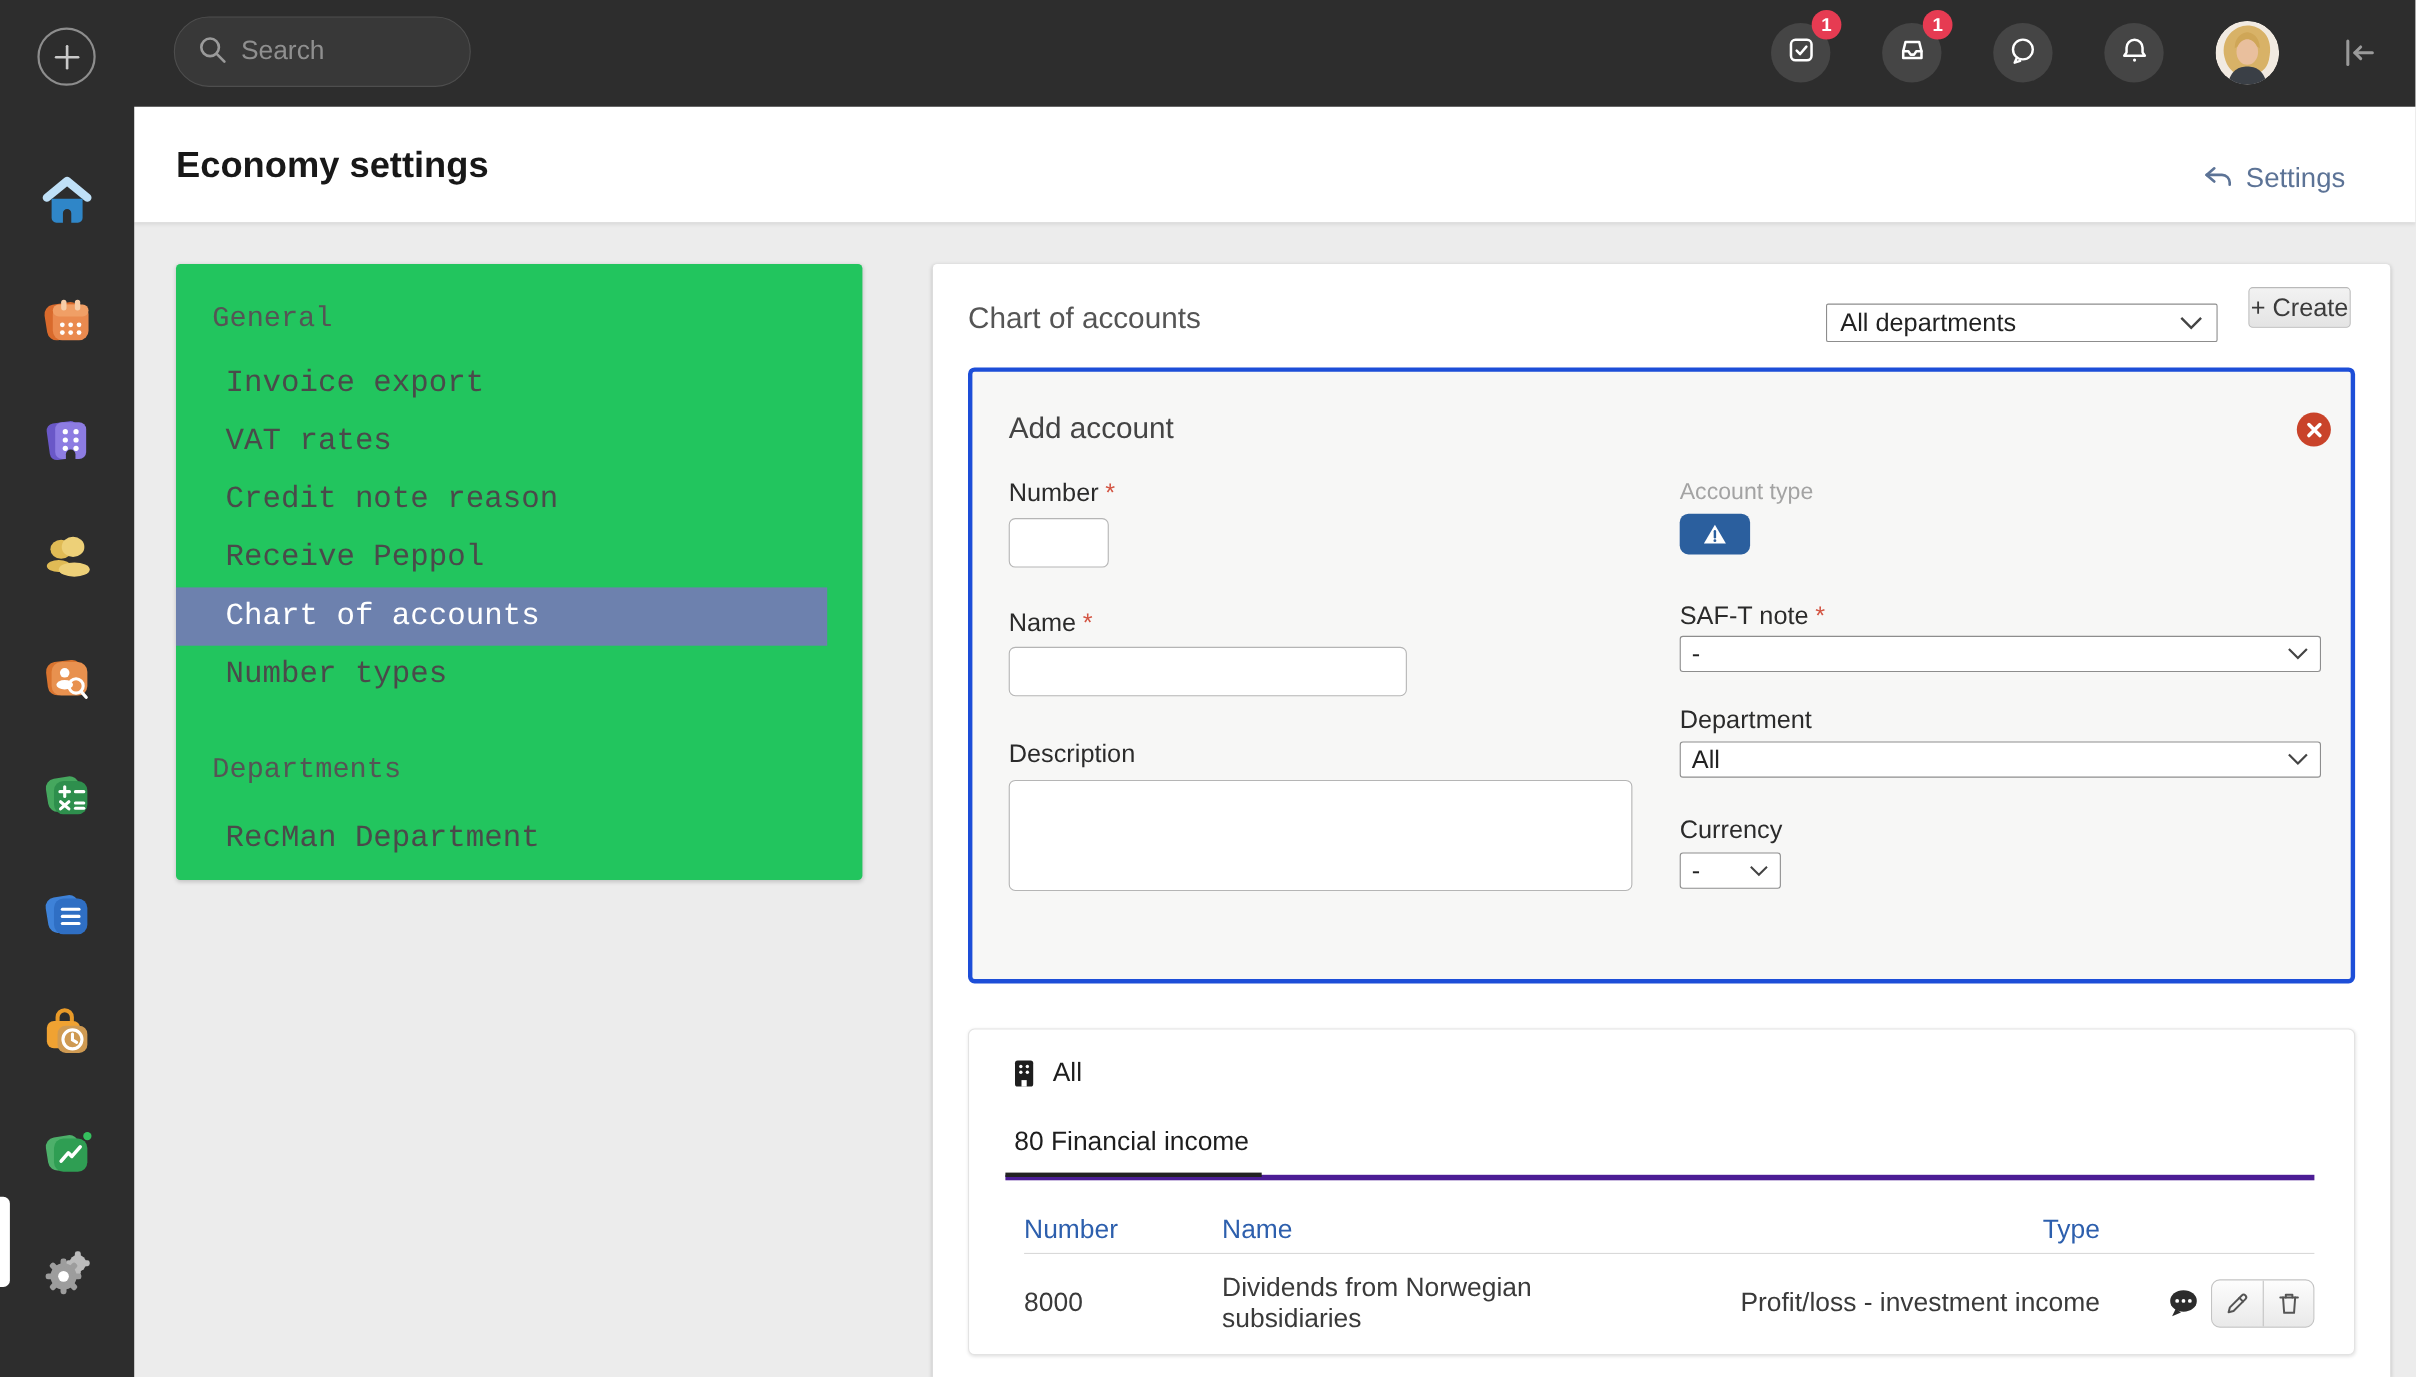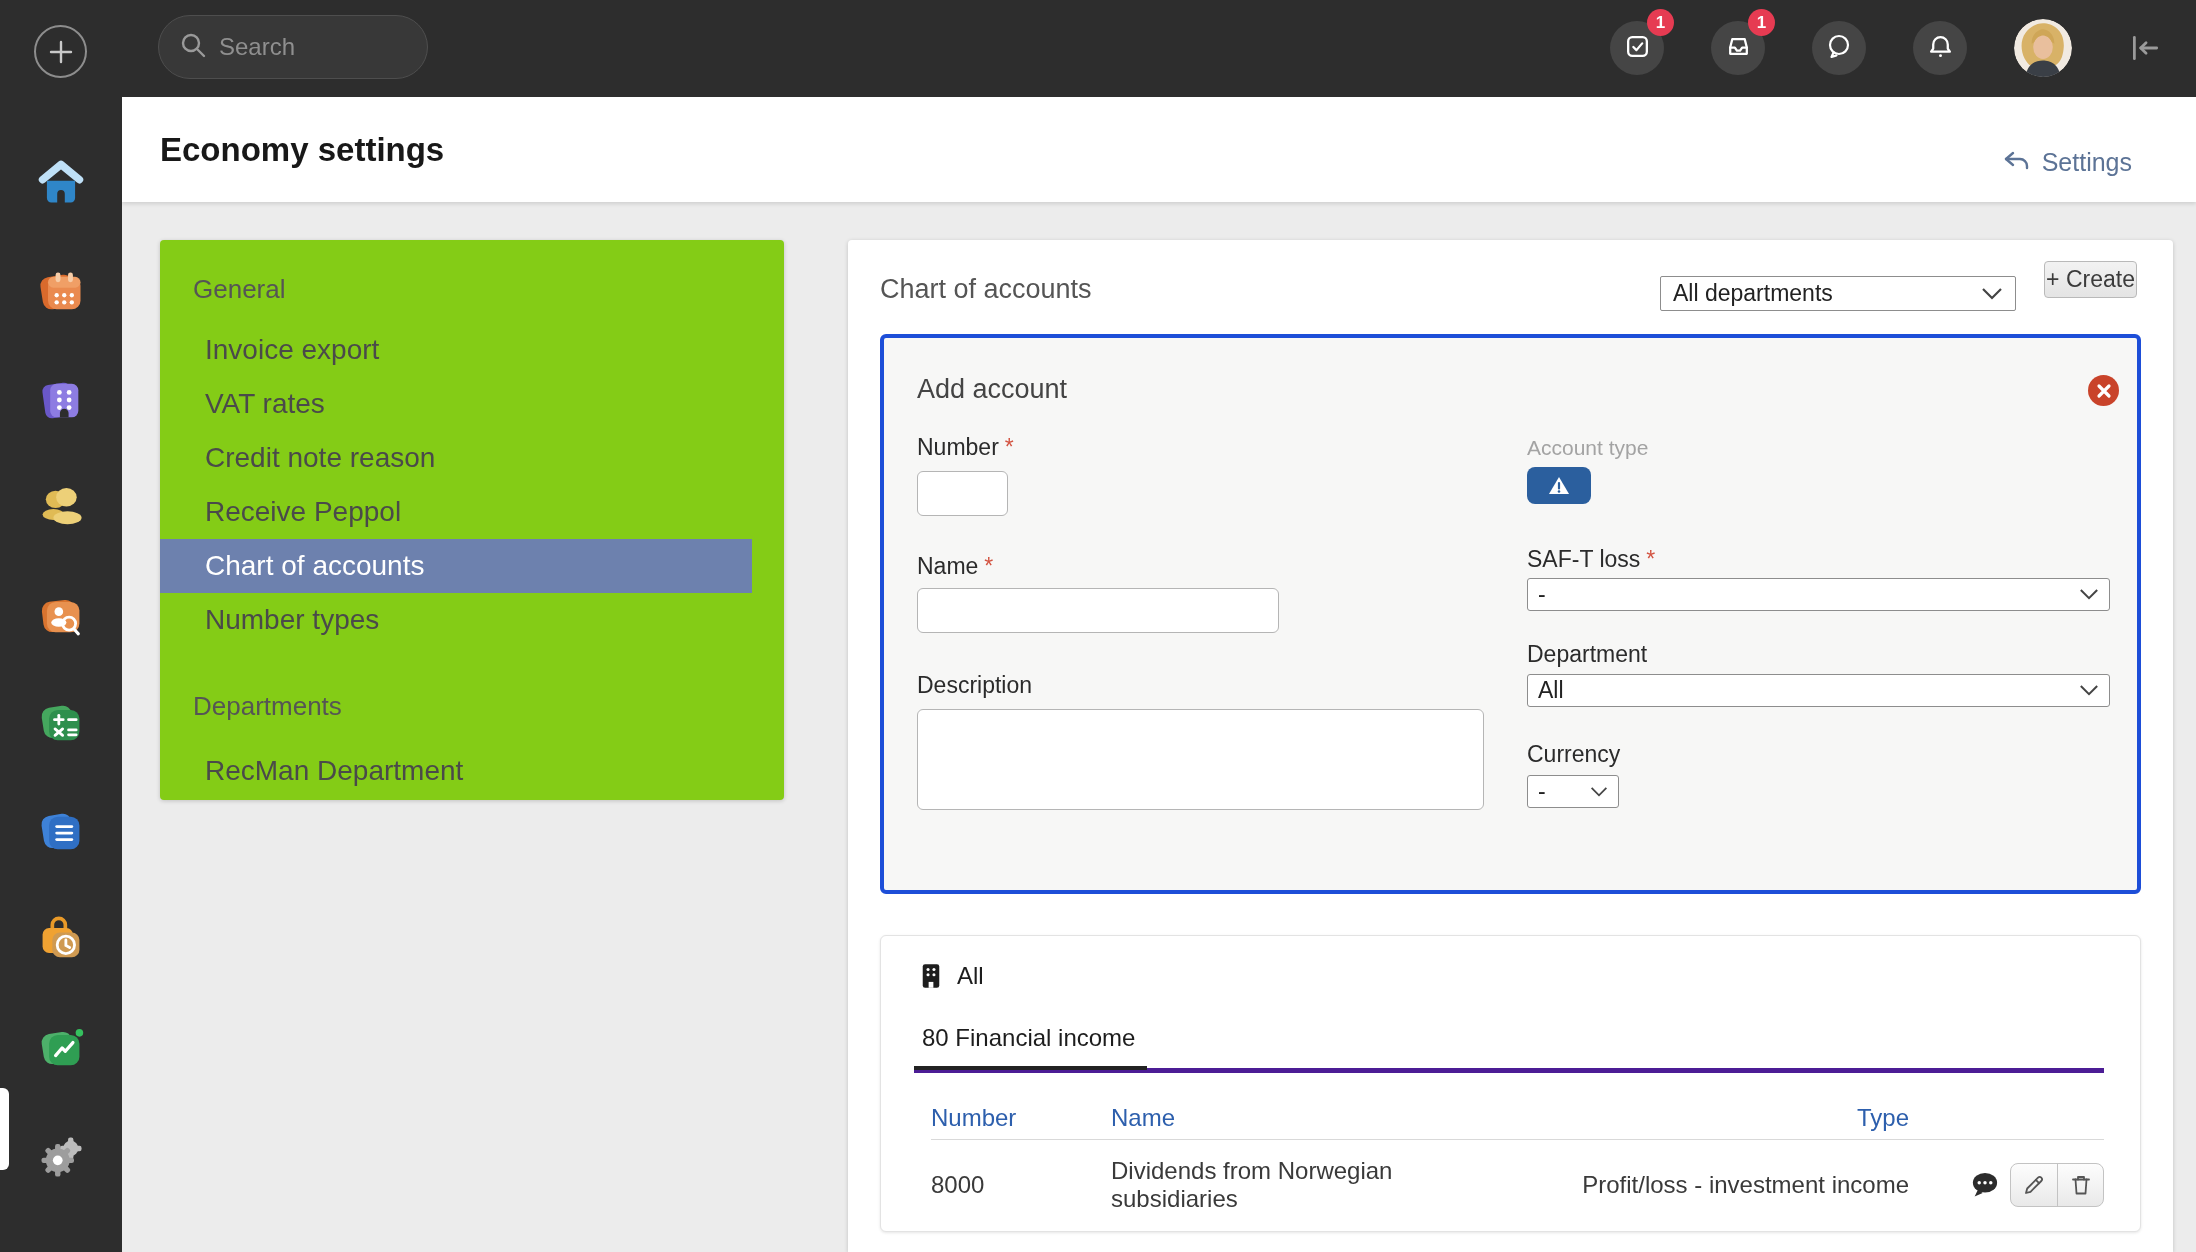--- a/index.html
+++ b/index.html
@@ -24,21 +24,21 @@
   .tb-badge { position:absolute; top:-12px; right:-10px; min-width:27px; height:27px; border-radius:14px; background:#e63b52; color:#fff; font-size:17px; font-weight:bold; display:flex; align-items:center; justify-content:center; padding:0 6px; }
   .avatar-wrap { width:58px; height:58px; border-radius:50%; overflow:hidden; margin-right:56px; cursor:pointer; }
   .collapse-btn { margin-right:34px; cursor:pointer; display:flex; align-items:center; }
 
   
   .page-header { position:absolute; left:122px; top:97px; width:2074px; height:105px; background:#ffffff; box-shadow:0 2px 4px rgba(0,0,0,.12); z-index:2; display:flex; align-items:center; }
   .page-title { margin-left:38px; font-size:33px; font-weight:600; color:#181818; }
   .settings-link { position:absolute; right:64px; top:0; height:130px; display:flex; align-items:center; gap:10px; color:#5c7396; font-size:25px; cursor:pointer; }
 
   
-  .nav-card { position:absolute; left:160px; top:240px; width:624px; height:560px; background:#84cc16; border-radius:4px; box-shadow:0 1px 4px rgba(0,0,0,.18); }
+  .nav-card { position:absolute; left:160px; top:240px; width:624px; height:560px; background:#22c55e; border-radius:4px; box-shadow:0 1px 4px rgba(0,0,0,.18);font-family:Liberation Mono, monospace; }
   .nav-section-h { font-size:26px; color:#555; margin:34px 0 18px 33px; }
   .nav-item { font-size:28px; color:#4a4a4a; padding:11px 0 11px 45px; cursor:pointer; }
   .nav-item.selected { background:#6d81ae; color:#fff; margin:0 32px 0 0; padding-left:45px; }
   .nav-dep-h { font-size:26px; color:#555; margin:44px 0 22px 33px; }
 
   
   .content-card { position:absolute; left:848px; top:240px; width:1325px; height:1012px; background:#fff; border-radius:4px 4px 0 0; box-shadow:0 1px 4px rgba(0,0,0,.18); }
   .content-title { position:absolute; left:32px; top:34px; font-size:27px; color:#555; }
   .dep-select { position:absolute; left:812px; top:36px; width:356px; height:35px; background:#fff; border:1px solid #8d8d8d; border-radius:2px; display:flex; align-items:center; justify-content:space-between; padding:0 12px; font-size:23px; color:#222; cursor:pointer; }
   .create-btn { position:absolute; left:1196px; top:21px; width:93px; height:37px; background:linear-gradient(#f2f2f2,#e4e4e4); border:1px solid #b9b9b9; border-radius:4px; font-size:23px; color:#3b3b3b; display:flex; align-items:center; justify-content:center; cursor:pointer; }
@@ -333,21 +333,21 @@
     <div class="f-label-gray" style="left:643px; top:98px;">Account type</div>
     <div class="type-badge">
       <svg width="24" height="22" viewBox="0 0 24 22">
         <path d="M12 2 L22 19 H2 z" fill="#fff"></path>
         <line x1="12" y1="8" x2="12" y2="13.5" stroke="#2b5f9e" stroke-width="2.2" stroke-linecap="round"></line>
         <circle cx="12" cy="16.5" r="1.3" fill="#2b5f9e"></circle>
       </svg>
     </div>
 
     <div class="f-label" style="left:643px; top:208px;">
-      <span>SAF-T loss</span><span class="req">*</span>
+      <span>SAF-T note</span><span class="req">*</span>
     </div>
     <div class="sel" style="left:643px; top:240px; width:583px; height:33px;">
       <span>-</span>
       <svg width="20" height="13" viewBox="0 0 22 14">
           <polyline points="2,2 11,11 20,2" fill="none" stroke="#444" stroke-width="2.2"></polyline>
         </svg>
     </div>
 
     <div class="f-label" style="left:643px; top:303px;">Department</div>
     <div class="sel" style="left:643px; top:336px; width:583px; height:33px;">

